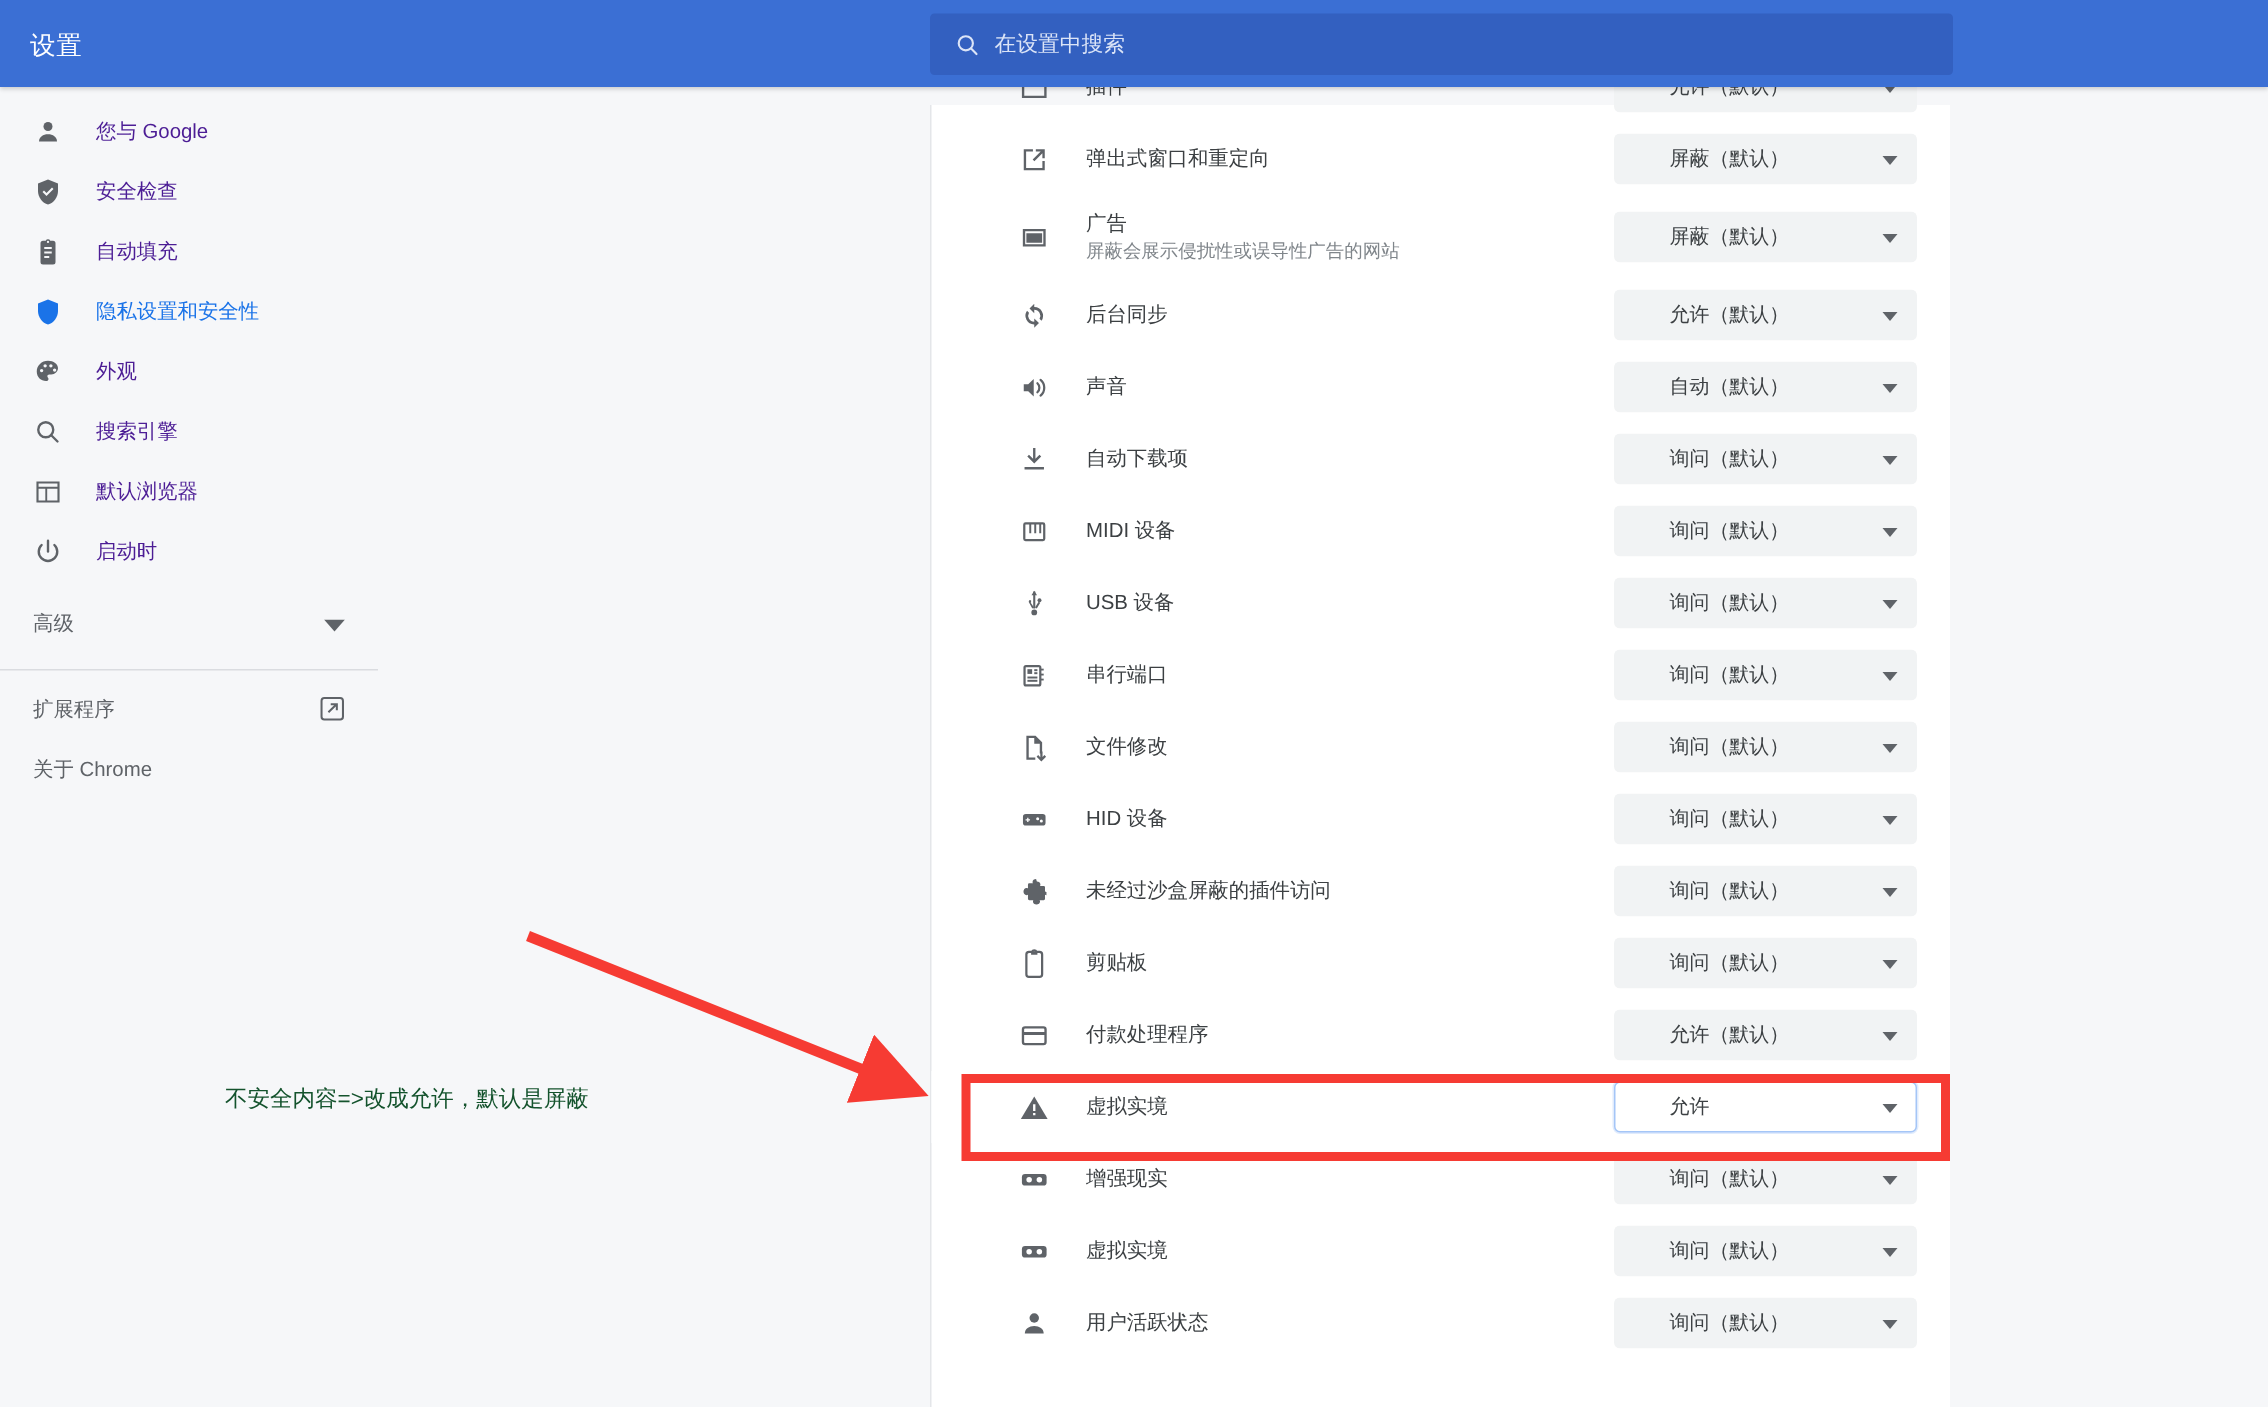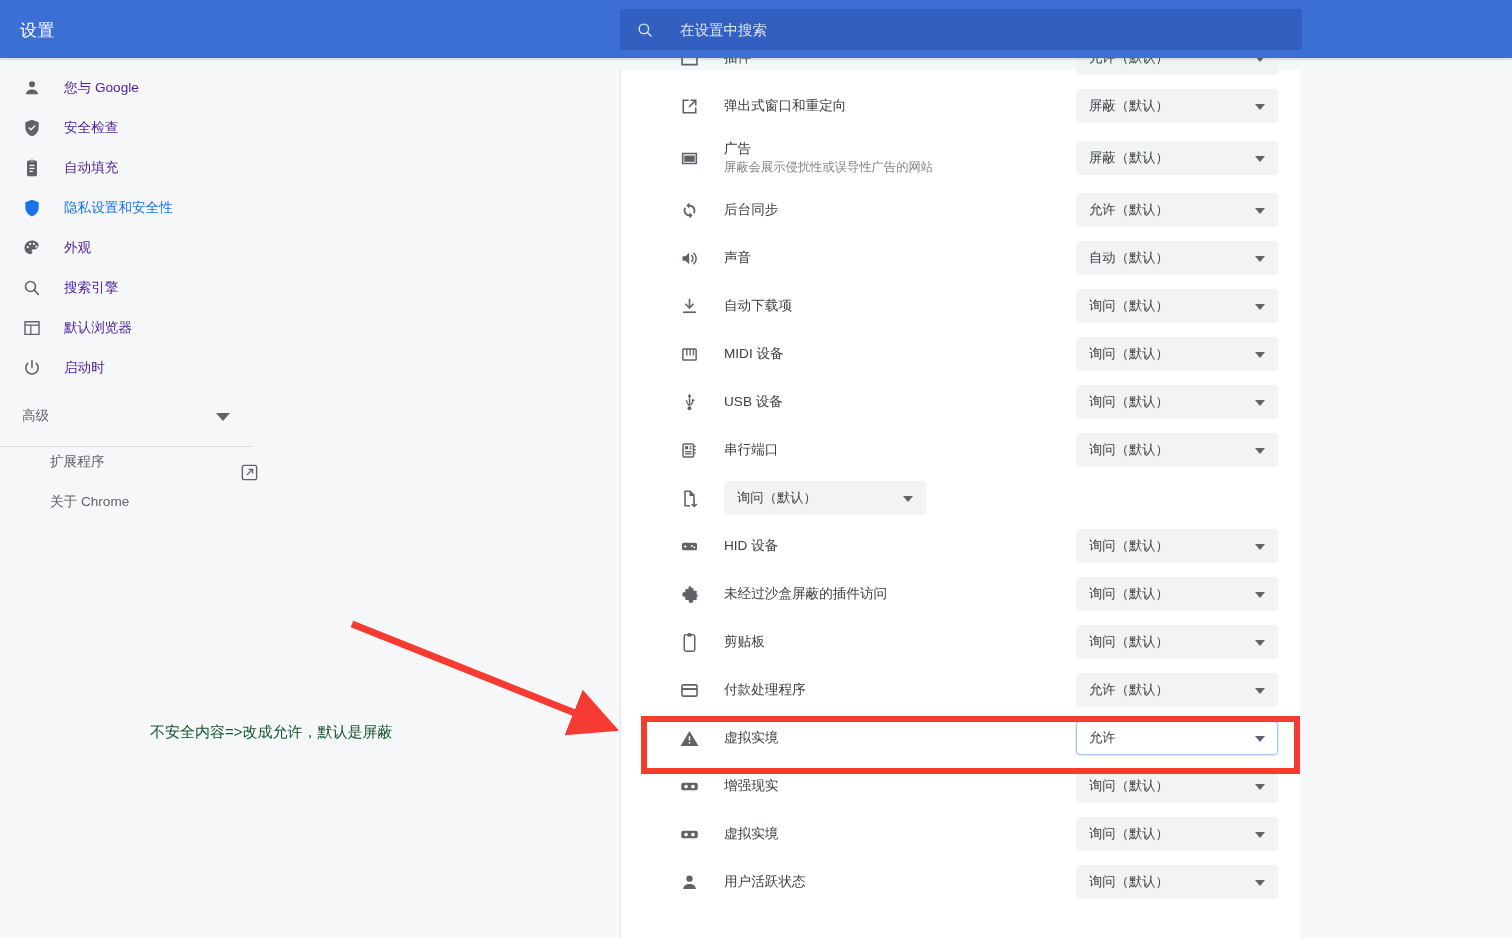--- a/index.html
+++ b/index.html
@@ -52,21 +52,21 @@
     display: block;
     flex: none;
   }
   .search-input {
     border: 0;
     outline: none;
     background: transparent;
     color: #e6ecfb;
     font-size: 14.5px;
     font-family: inherit;
-    margin-left: 24px;
+    margin-left: 7px;
     width: 560px;
     height: 30px;
   }
   .search-input::placeholder { color: #dbe4f7; opacity: 1; }
 
   
   .sidebar {
     position: absolute;
     left: 0; top: 58px;
     width: 620px;
@@ -114,27 +114,27 @@
   .nav-sep {
     width: 252px;
     height: 1px;
     background: #dadce0;
     margin: 10px 0 6px 0;
   }
   .nav-foot {
     position: relative;
     height: 40px;
     display: flex;
+    align-items: center;
     padding-left: 22px;
     color: #5f6368;
     font-size: 13.6px;
     width: 252px;
     box-sizing: border-box;
     cursor: pointer;
-    margin-left: 28px;
   }
   .nav-foot .ext-ico {
     position: absolute;
     right: 22px;
     top: 11px;
     width: 17px; height: 17px;
     fill: none;
     stroke: #5f6368;
     stroke-width: 1.6;
   }
@@ -192,20 +192,21 @@
     width: 202px;
     height: 34px;
     flex: none;
     background: #f1f3f4;
     border-radius: 4px;
     display: flex;
     align-items: center;
     box-sizing: border-box;
     border: 1px solid transparent;
     cursor: pointer;
+    padding-left: 24px;
   }
   .select .val {
     font-size: 13.3px;
     color: #3c4043;
     margin-left: 12px;
   }
   .select .arrow {
     position: absolute;
     right: 12px;
     top: 14px;
@@ -485,20 +486,23 @@
         <div class="select">
           <span class="val">询问（默认）</span>
           <span class="arrow"></span>
         </div>
       </div>
       <div class="row">
         <svg class="row-ico" viewBox="0 0 24 24">
           <path d="M6 2.8h7l5 5v8.6h-1.8V9H12V4.6H7.8v14.8h5v1.8H6z"></path>
           <path d="M16.6 14.8h1.7v4.3l1.5-1.5 1.2 1.2-3.6 3.6-3.6-3.6 1.2-1.2 1.6 1.6z"></path>
         </svg>
+        <div class="row-text">
+          <div class="row-label">文件修改</div>
+        </div>
         <div class="select">
           <span class="val">询问（默认）</span>
           <span class="arrow"></span>
         </div>
       </div>
       <div class="row">
         <svg class="row-ico" viewBox="0 0 24 24">
           <rect x="3.4" y="7.6" width="17.2" height="8.8" rx="2.2"></rect>
           <path d="M6.6 10.4h1v1.2h1.2v1h-1.2v1.2h-1v-1.2H5.4v-1h1.2z" fill="#fff"></path>
           <circle cx="14.6" cy="11.3" r="1.15" fill="#fff"></circle>

